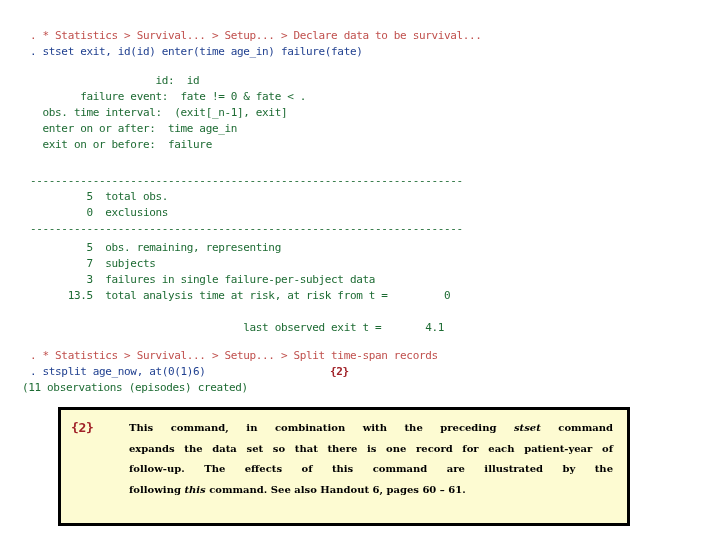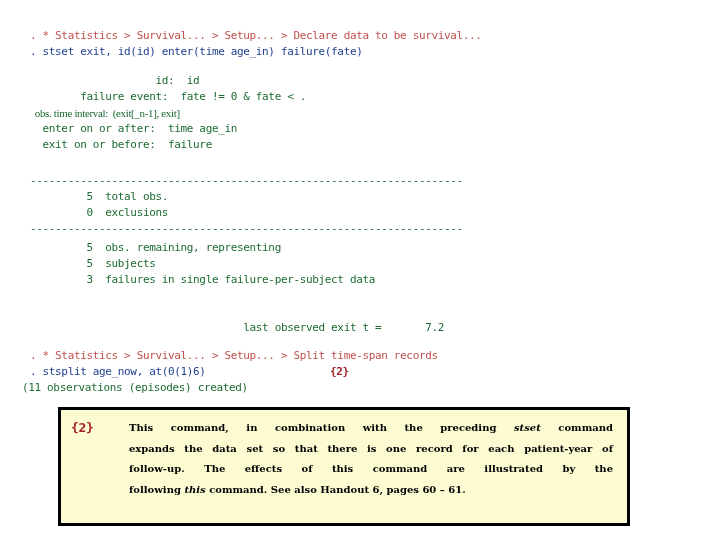--- a/index.html
+++ b/index.html
@@ -85,31 +85,32 @@
   }
 </style>
 </head>
 <body>
 
 <div id="console">
     <div class="line c-comment" style="left: 30px; top: 28px;">. * Statistics &gt; Survival... &gt; Setup... &gt; Declare data to be survival...</div>
     <div class="line c-cmd" style="left: 30px; top: 44px;">. stset exit, id(id) enter(time age_in) failure(fate)</div>
     <div class="line c-out" style="left: 30px; top: 73px;">                    id:  id</div>
     <div class="line c-out" style="left: 30px; top: 89px;">        failure event:  fate != 0 &amp; fate &lt; .</div>
-    <div class="line c-out" style="left: 30px; top: 105px; font-family: Liberation Serif, serif;">  obs. time interval:  (exit[_n-1], exit]</div>
+    <div class="line c-out" style="left: 30px; top: 105px;">  obs. time interval:  (exit[_n-1], exit]</div>
     <div class="line c-out" style="left: 30px; top: 121px;">  enter on or after:  time age_in</div>
     <div class="line c-out" style="left: 30px; top: 137px; text-align: center;">  exit on or before:  failure</div>
     <div class="line c-out" style="left: 30px; top: 173px;">---------------------------------------------------------------------</div>
     <div class="line c-out" style="left: 30px; top: 189px;">         5  total obs.</div>
     <div class="line c-out" style="left: 30px; top: 205px;">         0  exclusions</div>
     <div class="line c-out" style="left: 30px; top: 221px;">---------------------------------------------------------------------</div>
     <div class="line c-out" style="left: 30px; top: 240px;">         5  obs. remaining, representing</div>
-    <div class="line c-out" style="left: 30px; top: 256px;">         5  subjects</div>
+    <div class="line c-out" style="left: 30px; top: 256px;">         7  subjects</div>
     <div class="line c-out" style="left: 30px; top: 272px;">         3  failures in single failure-per-subject data</div>
-    <div class="line c-out" style="left: 30px; top: 320px;">                                  last observed exit t =       7.2</div>
+    <div class="line c-out" style="left: 30px; top: 288px;">      13.5  total analysis time at risk, at risk from t =         0</div>
+    <div class="line c-out" style="left: 30px; top: 320px;">                                  last observed exit t =       4.1</div>
     <div class="line c-comment" style="left: 30px; top: 348px;">. * Statistics &gt; Survival... &gt; Setup... &gt; Split time-span records</div>
     <div class="line c-cmd" style="left: 30px; top: 364px;">. stsplit age_now, at(0(1)6)</div>
     <div class="line c-mark" style="left: 330px; top: 364px;">{2}</div>
     <div class="line c-out" style="left: 22px; top: 380px;">(11 observations (episodes) created)</div>
   </div>
 
 <div id="callout">
   <div id="callout-inner">
     <div class="cl-marker">{2}</div>
     <div class="cl-body" id="callout-body">

